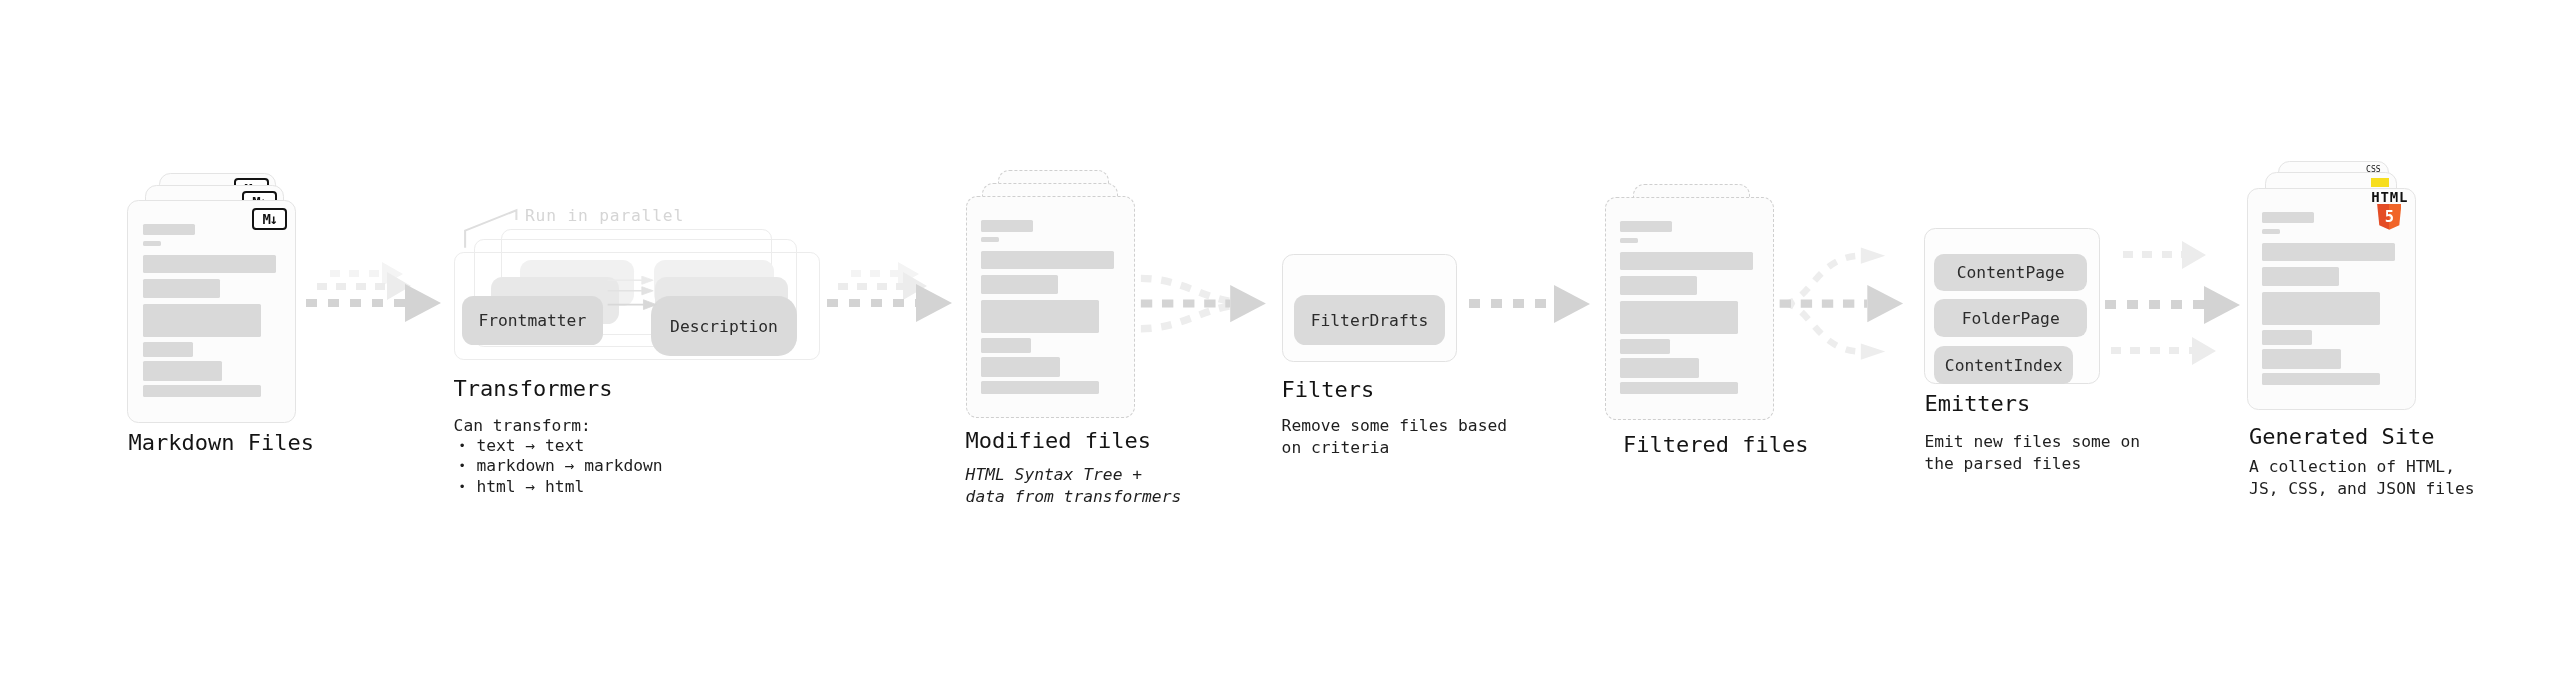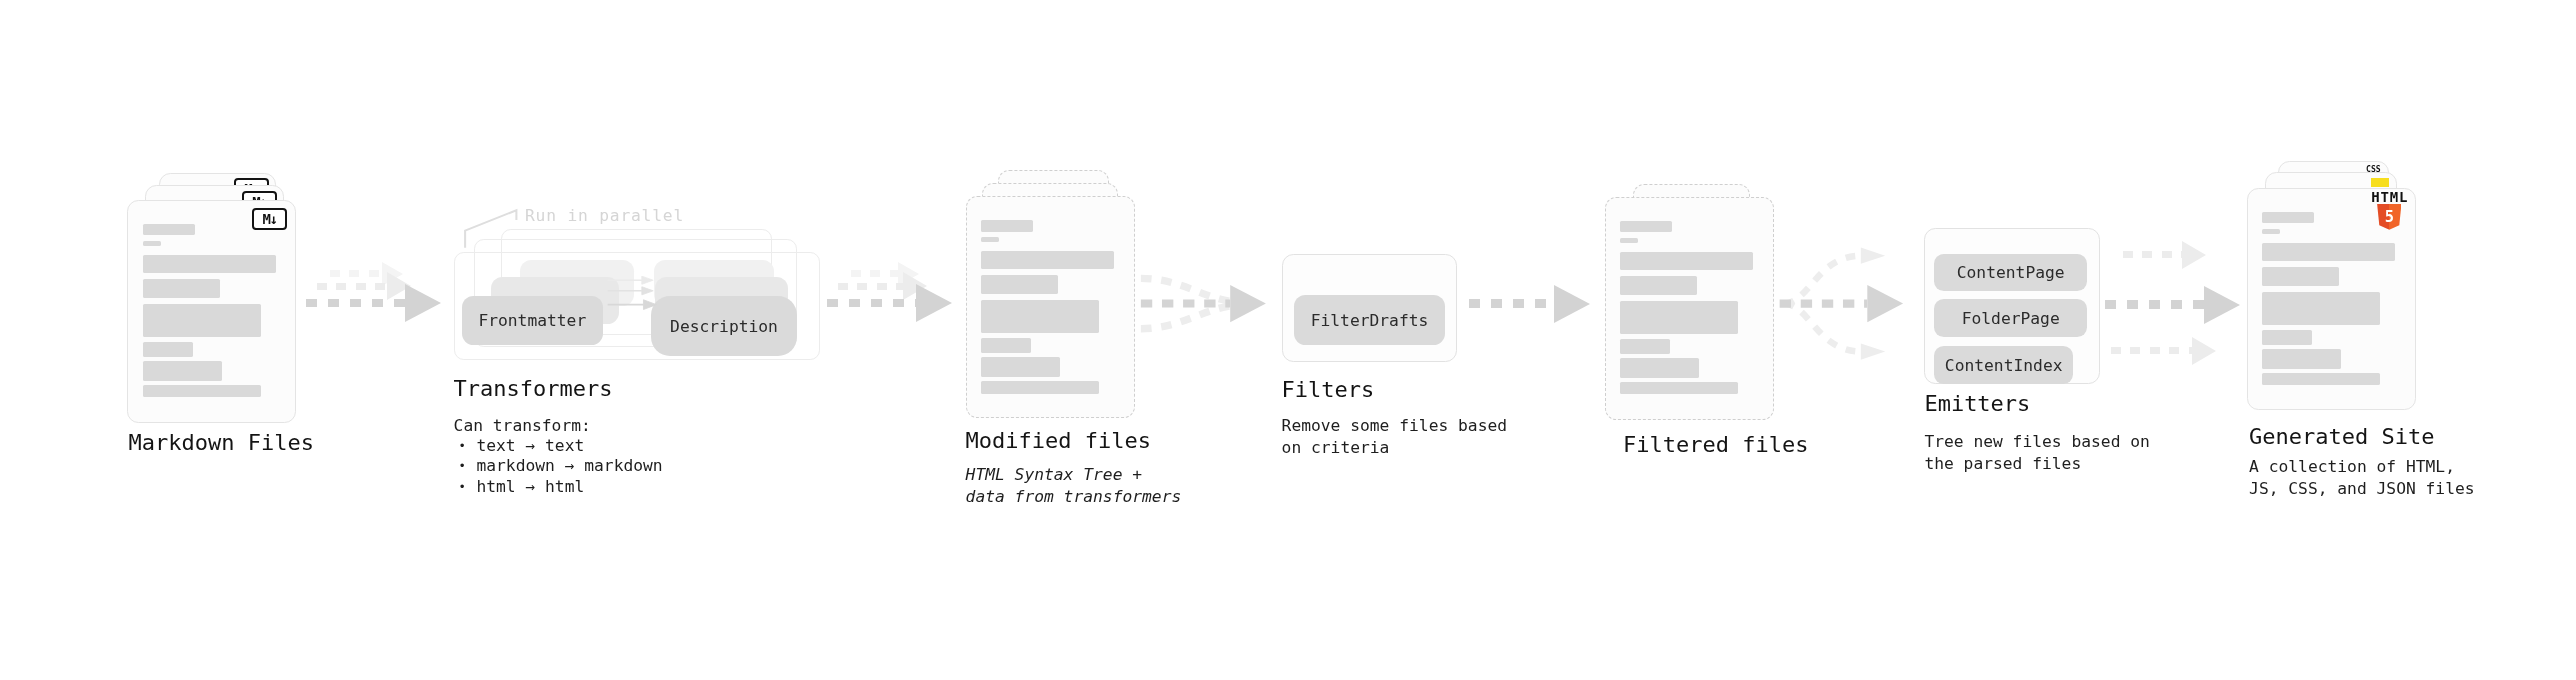--- a/index.html
+++ b/index.html
@@ -27,21 +27,21 @@
   
   .pill{position:absolute;background:#dadada;border-radius:11.4px;display:flex;align-items:center;justify-content:center;font-size:16.3px;color:#2b2b2b;margin-top:16px;}
   .pill.ghost-mid{background:#e8e8e8;}
   .pill.ghost-back{background:#f1f1f1;}
   .frame{position:absolute;border:1.6px solid #ececec;border-radius:9.8px;background:transparent;}
   .panel{position:absolute;border:1.6px solid #e2e2e2;border-radius:11.4px;background:#fdfdfd;}
   
   .md-icon{position:absolute;top:6.5px;right:8.1px;width:31px;height:18px;border:2.4px solid #131313;border-radius:4.1px;background:#fff;
     display:flex;align-items:center;justify-content:center;font-weight:bold;font-size:14px;color:#131313;letter-spacing:-1.6px;}
   .md-icon.back{top:4.9px;right:6.5px;}
-  .css-badge{position:absolute;top:3.3px;right:7.3px;font-size:8.1px;font-weight:bold;color:#111;border-bottom:3.3px solid #2c65f1;padding-bottom:0.8px;line-height:8.1px;margin-left:39px;}
+  .css-badge{position:absolute;top:3.3px;right:7.3px;font-size:8.1px;font-weight:normal;color:#111;border-bottom:3.3px solid #2c65f1;padding-bottom:0.8px;line-height:8.1px;margin-left:39px;}
   .js-badge{position:absolute;top:4.9px;right:6.5px;width:18px;height:9px;background:#f7de1e;}
   .html5{position:absolute;top:4.1px;right:7.3px;width:36px;text-align:center;}
   .html5-word{font-size:14px;font-weight:bold;letter-spacing:0.8px;color:#111;line-height:9px;}
   .html5-shield{margin:1.6px auto 0;width:24.4px;height:26px;background:linear-gradient(90deg,#e44d26 50%,#f16529 50%);
     clip-path:polygon(0 0,100% 0,91% 83%,50% 100%,9% 83%);
     color:#fff;font-size:15.4px;font-weight:bold;display:flex;align-items:center;justify-content:center;}
   
   .dash-arrow{position:absolute;display:flex;align-items:center;}
   .dash-line{display:block;}
   .dash-head{width:0;height:0;}
@@ -228,21 +228,21 @@
     <polygon points="110,54 110,100 154,77" fill="#d4d4d4"></polygon>
   </svg>
 
   <div class="grp" style="left:1922px;top:228px;width:195px;height:260px;">
     <div class="panel" style="left:1.6px;top:0;width:174px;height:154px;"></div>
     <div class="pill" style="left:12.2px;top:9.8px;width:153px;height:37px;border-radius:9.8px;">ContentPage</div>
     <div class="pill" style="left:12.2px;top:55px;width:153px;height:38px;border-radius:9.8px;">FolderPage</div>
     <div class="pill" style="left:12.2px;top:102px;width:139px;height:38px;border-radius:9.8px;">ContentIndex</div>
     <div class="node-label" style="left:2.4px;top:163px;">Emitters</div>
     <div class="node-desc" style="left:2.4px;top:203px;">
-      <div>Tree new files based on</div>
+      <div>Emit new files some on</div>
       <div>the parsed files</div>
     </div>
   </div>
 
   <div class="dash-arrow arrow-light" style="left:2123px;top:240px;height:29px;">
     <span class="dash-line" style="width:59px;"></span>
       <span class="dash-head"></span>
   </div>
   <div class="dash-arrow arrow-dark" style="left:2105px;top:285px;height:39px;">
     <span class="dash-line" style="width:99px;"></span>

